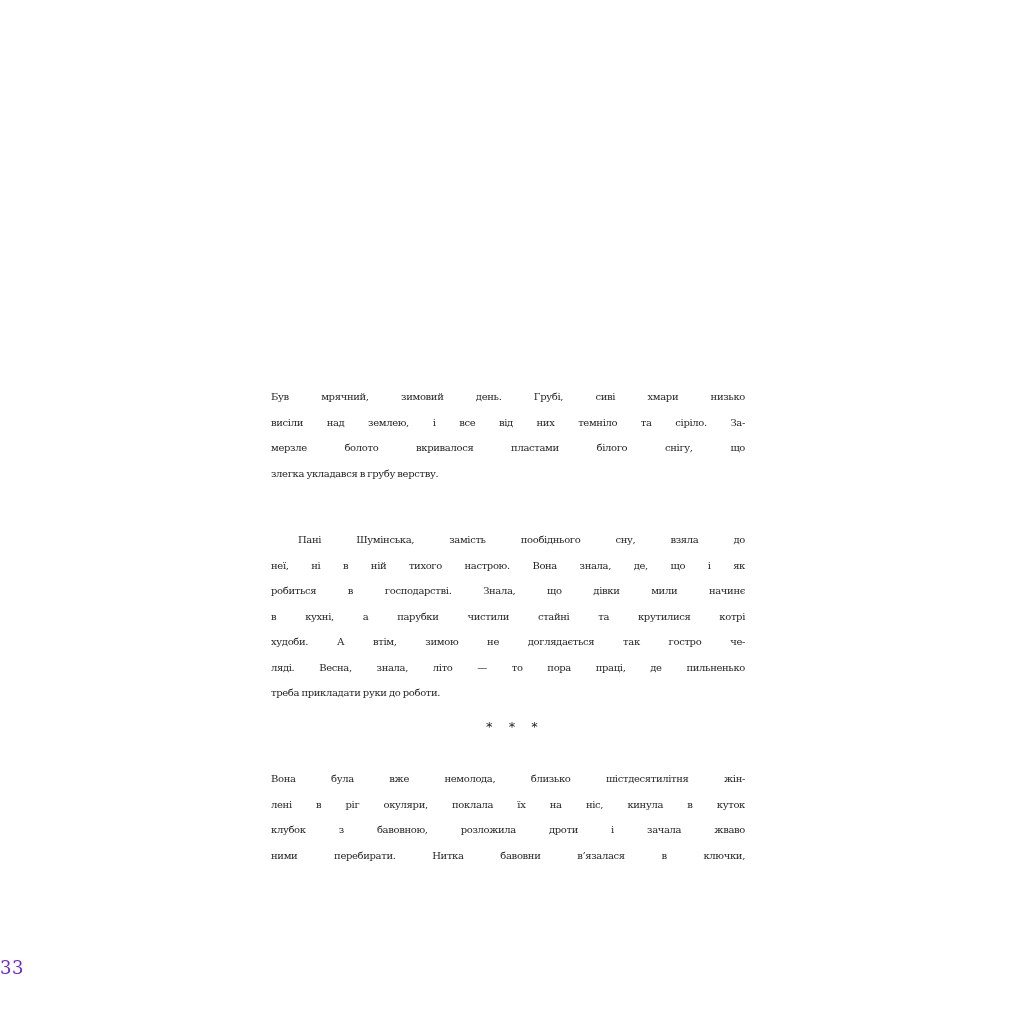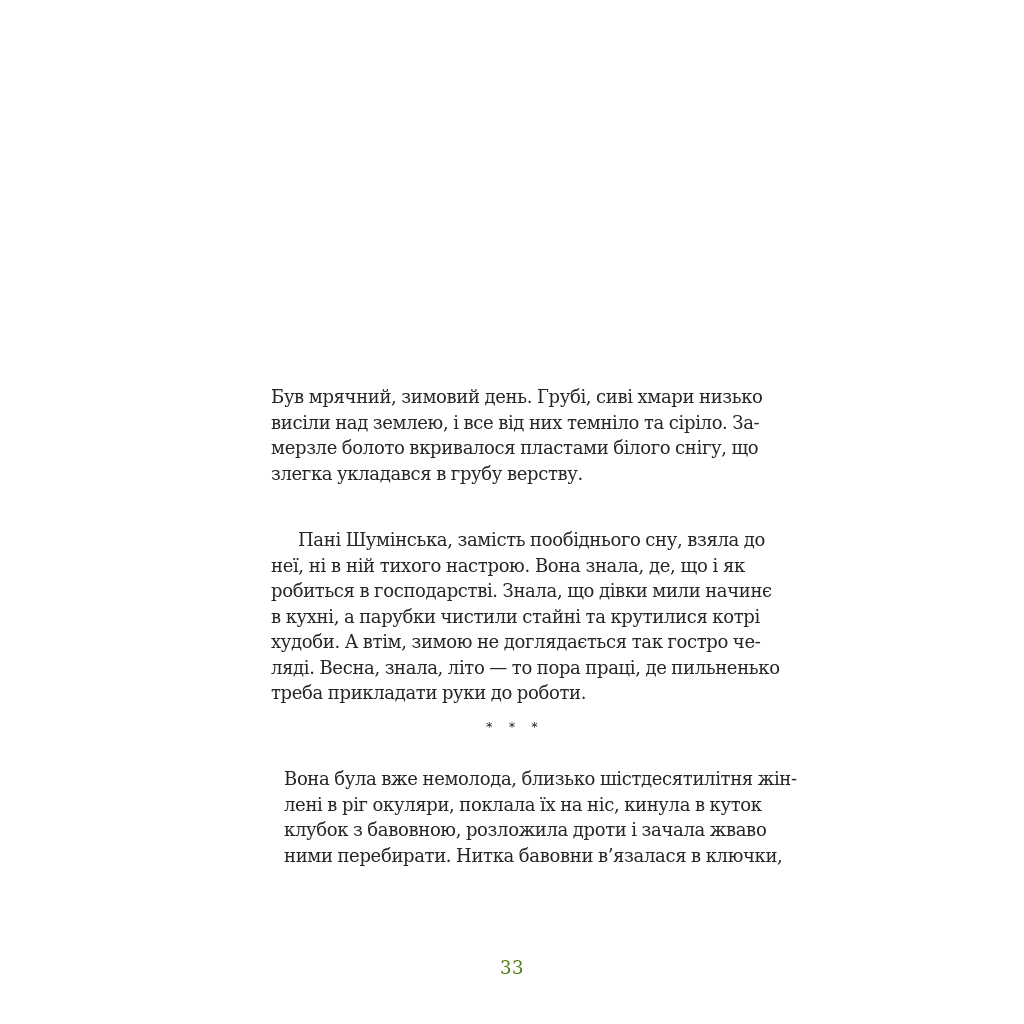--- a/index.html
+++ b/index.html
@@ -18,62 +18,61 @@
     .page {
       position: absolute;
       left: 0; top: 0;
       width: 1024px; height: 1024px;
       background: #ffffff;
     }
     .text-block {
       position: absolute;
       left: 271px;
       width: 474px;
-      font-size: 18px;
+      font-size: 10px;
       line-height: 25.5px;
       letter-spacing: -0.35px;
       word-spacing: -0.5px;
     }
     .line {
       display: block;
       white-space: nowrap;
       text-align: justify;
       text-align-last: justify;
       height: 25.5px;
     }
     .line.last {
       text-align-last: left;
     }
     .line.indent {
       padding-left: 27px;
       margin-top: 41px;
     }
     #section1 { top: 384px; }
-    #section2 { top: 766px; margin-left: 13px; }
+    #section2 { top: 766px; }
     .separator {
       position: absolute;
       left: 0;
       width: 1024px;
       top: 719px;
       text-align: center;
       font-family: "DejaVu Sans", sans-serif;
       font-size: 13px;
       letter-spacing: 6px;
       color: #222;
       padding-left: 6px;
       box-sizing: border-box;
     }
     .page-number {
       position: absolute;
       top: 957px;
       left: 0;
       width: 1024px;
-      text-align: center;
       font-size: 18px;
-      color: #4d7c0f;
+      color: #6d28d9;
       letter-spacing: 0.5px;
     }
   </style>
 </head>
 <body>
 
 <div class="page">
 
   <div class="text-block" id="section1">
     <div>

